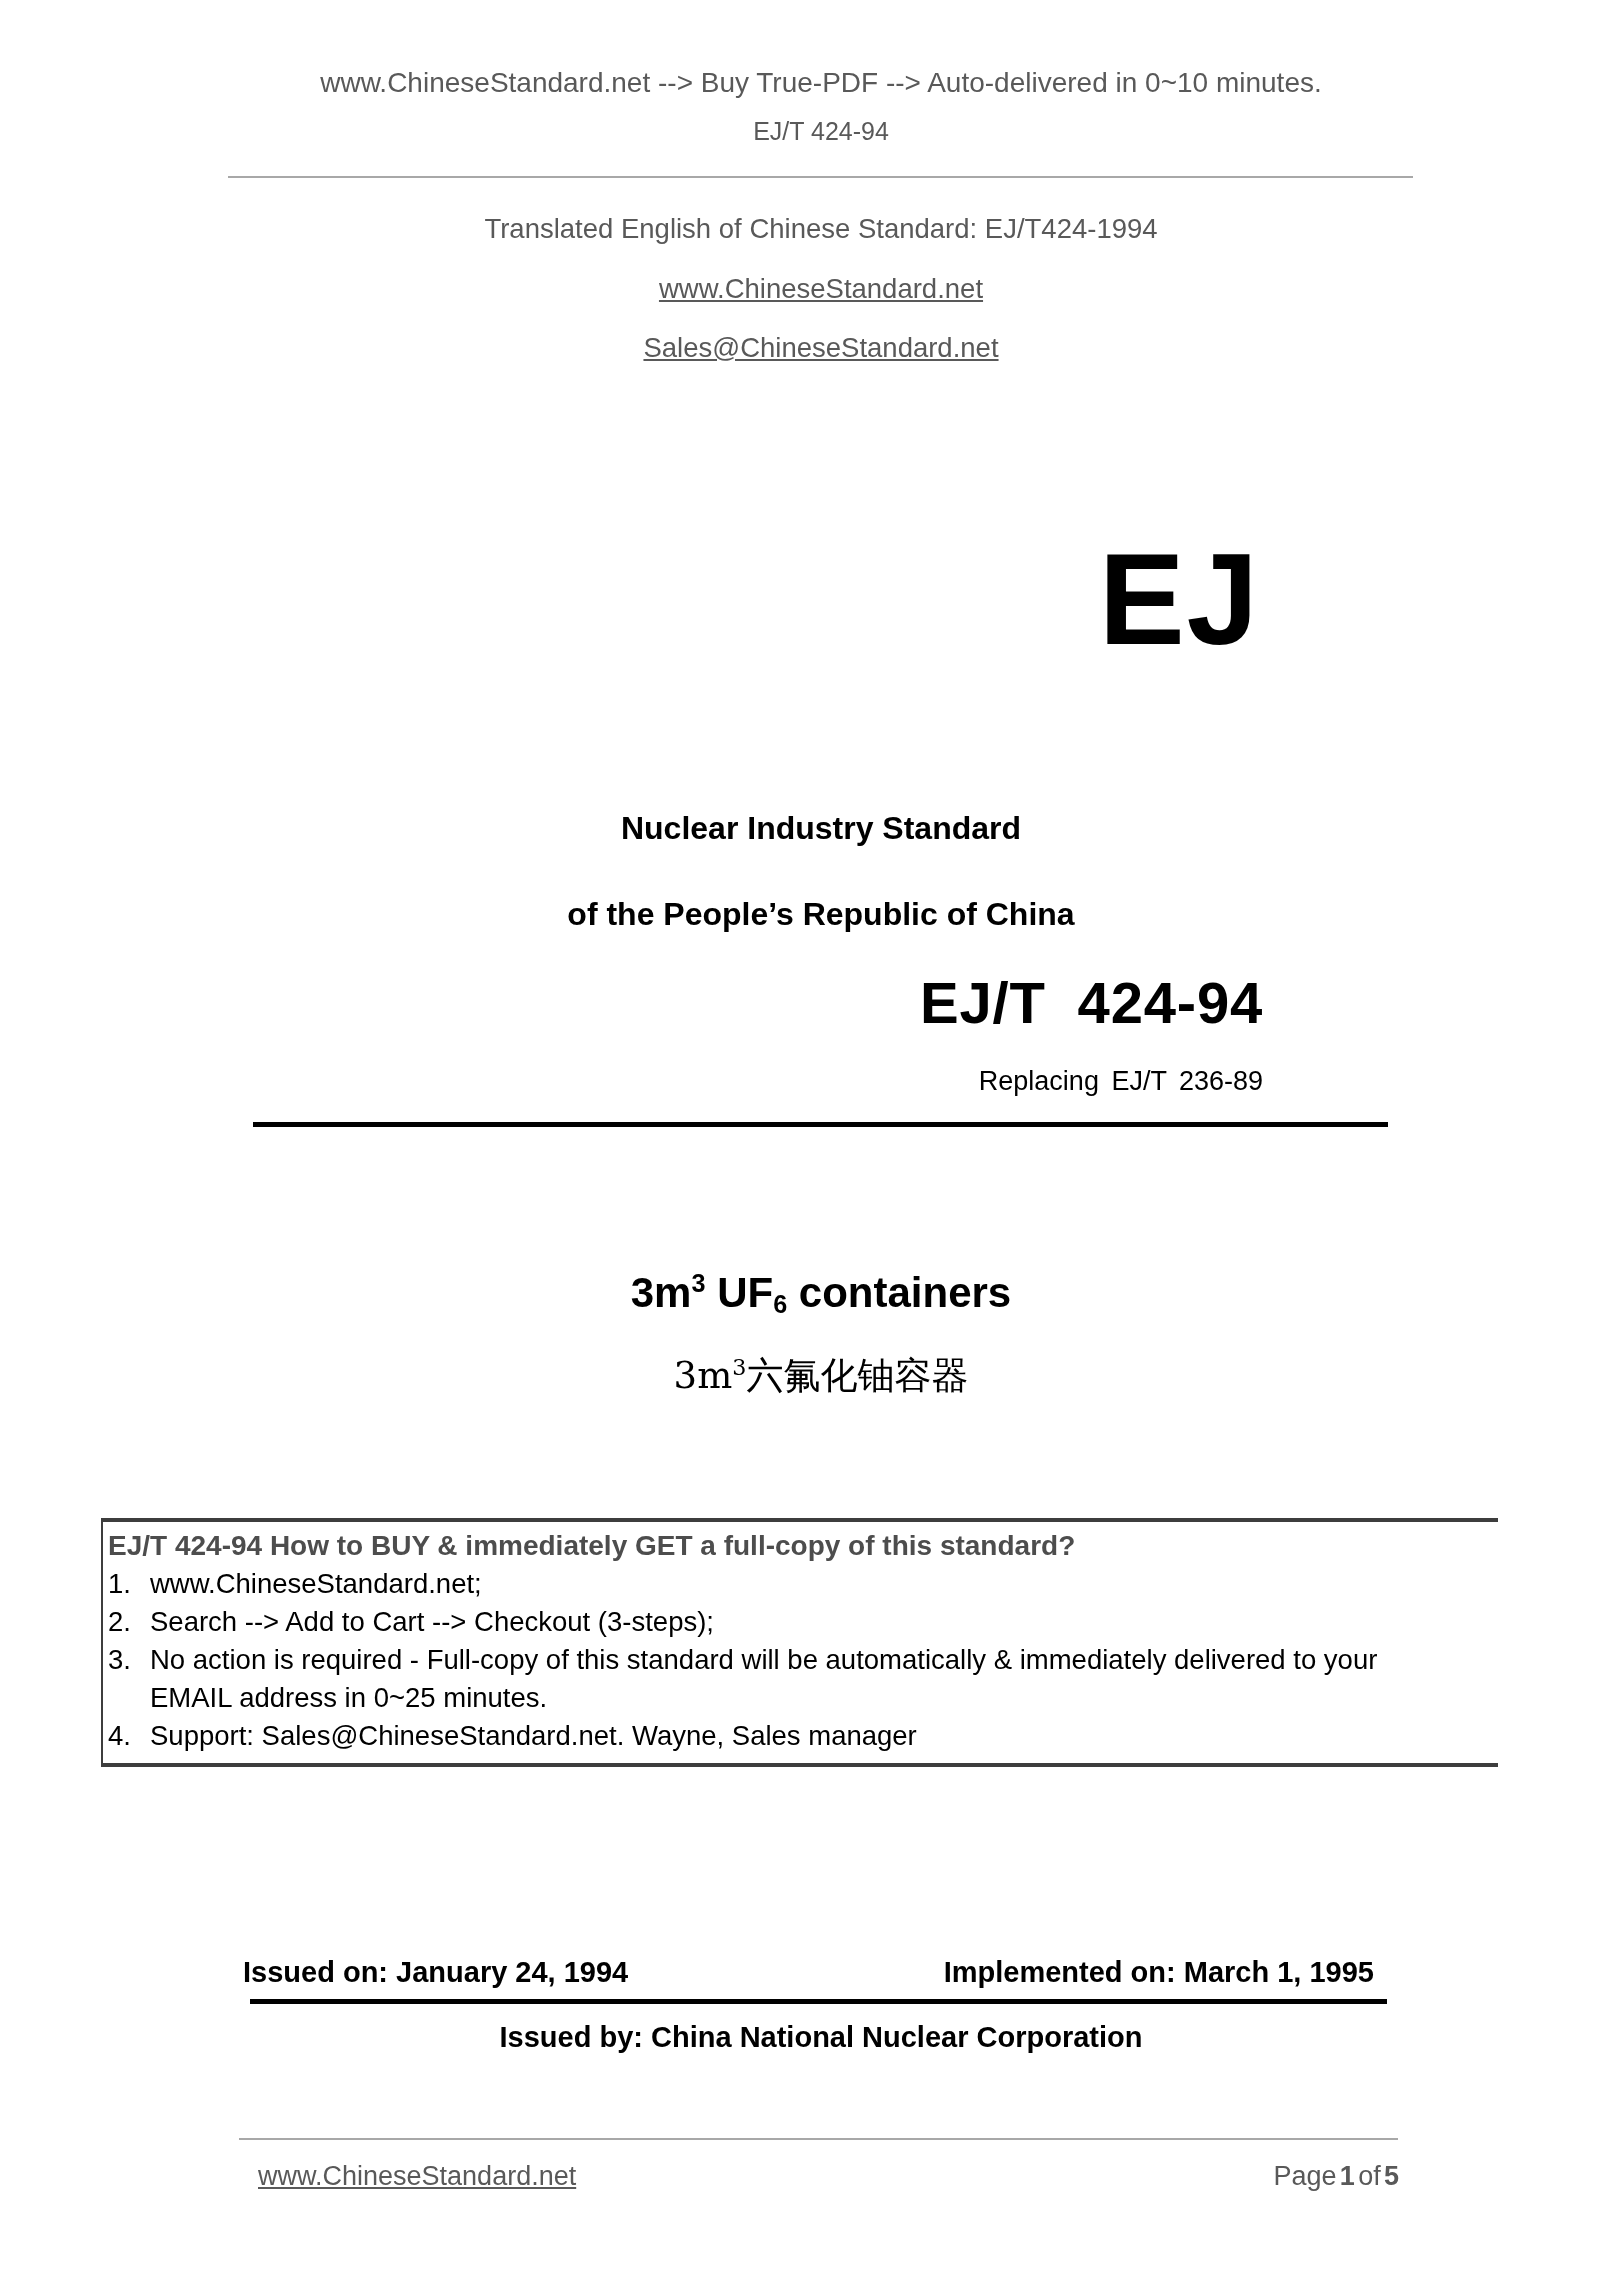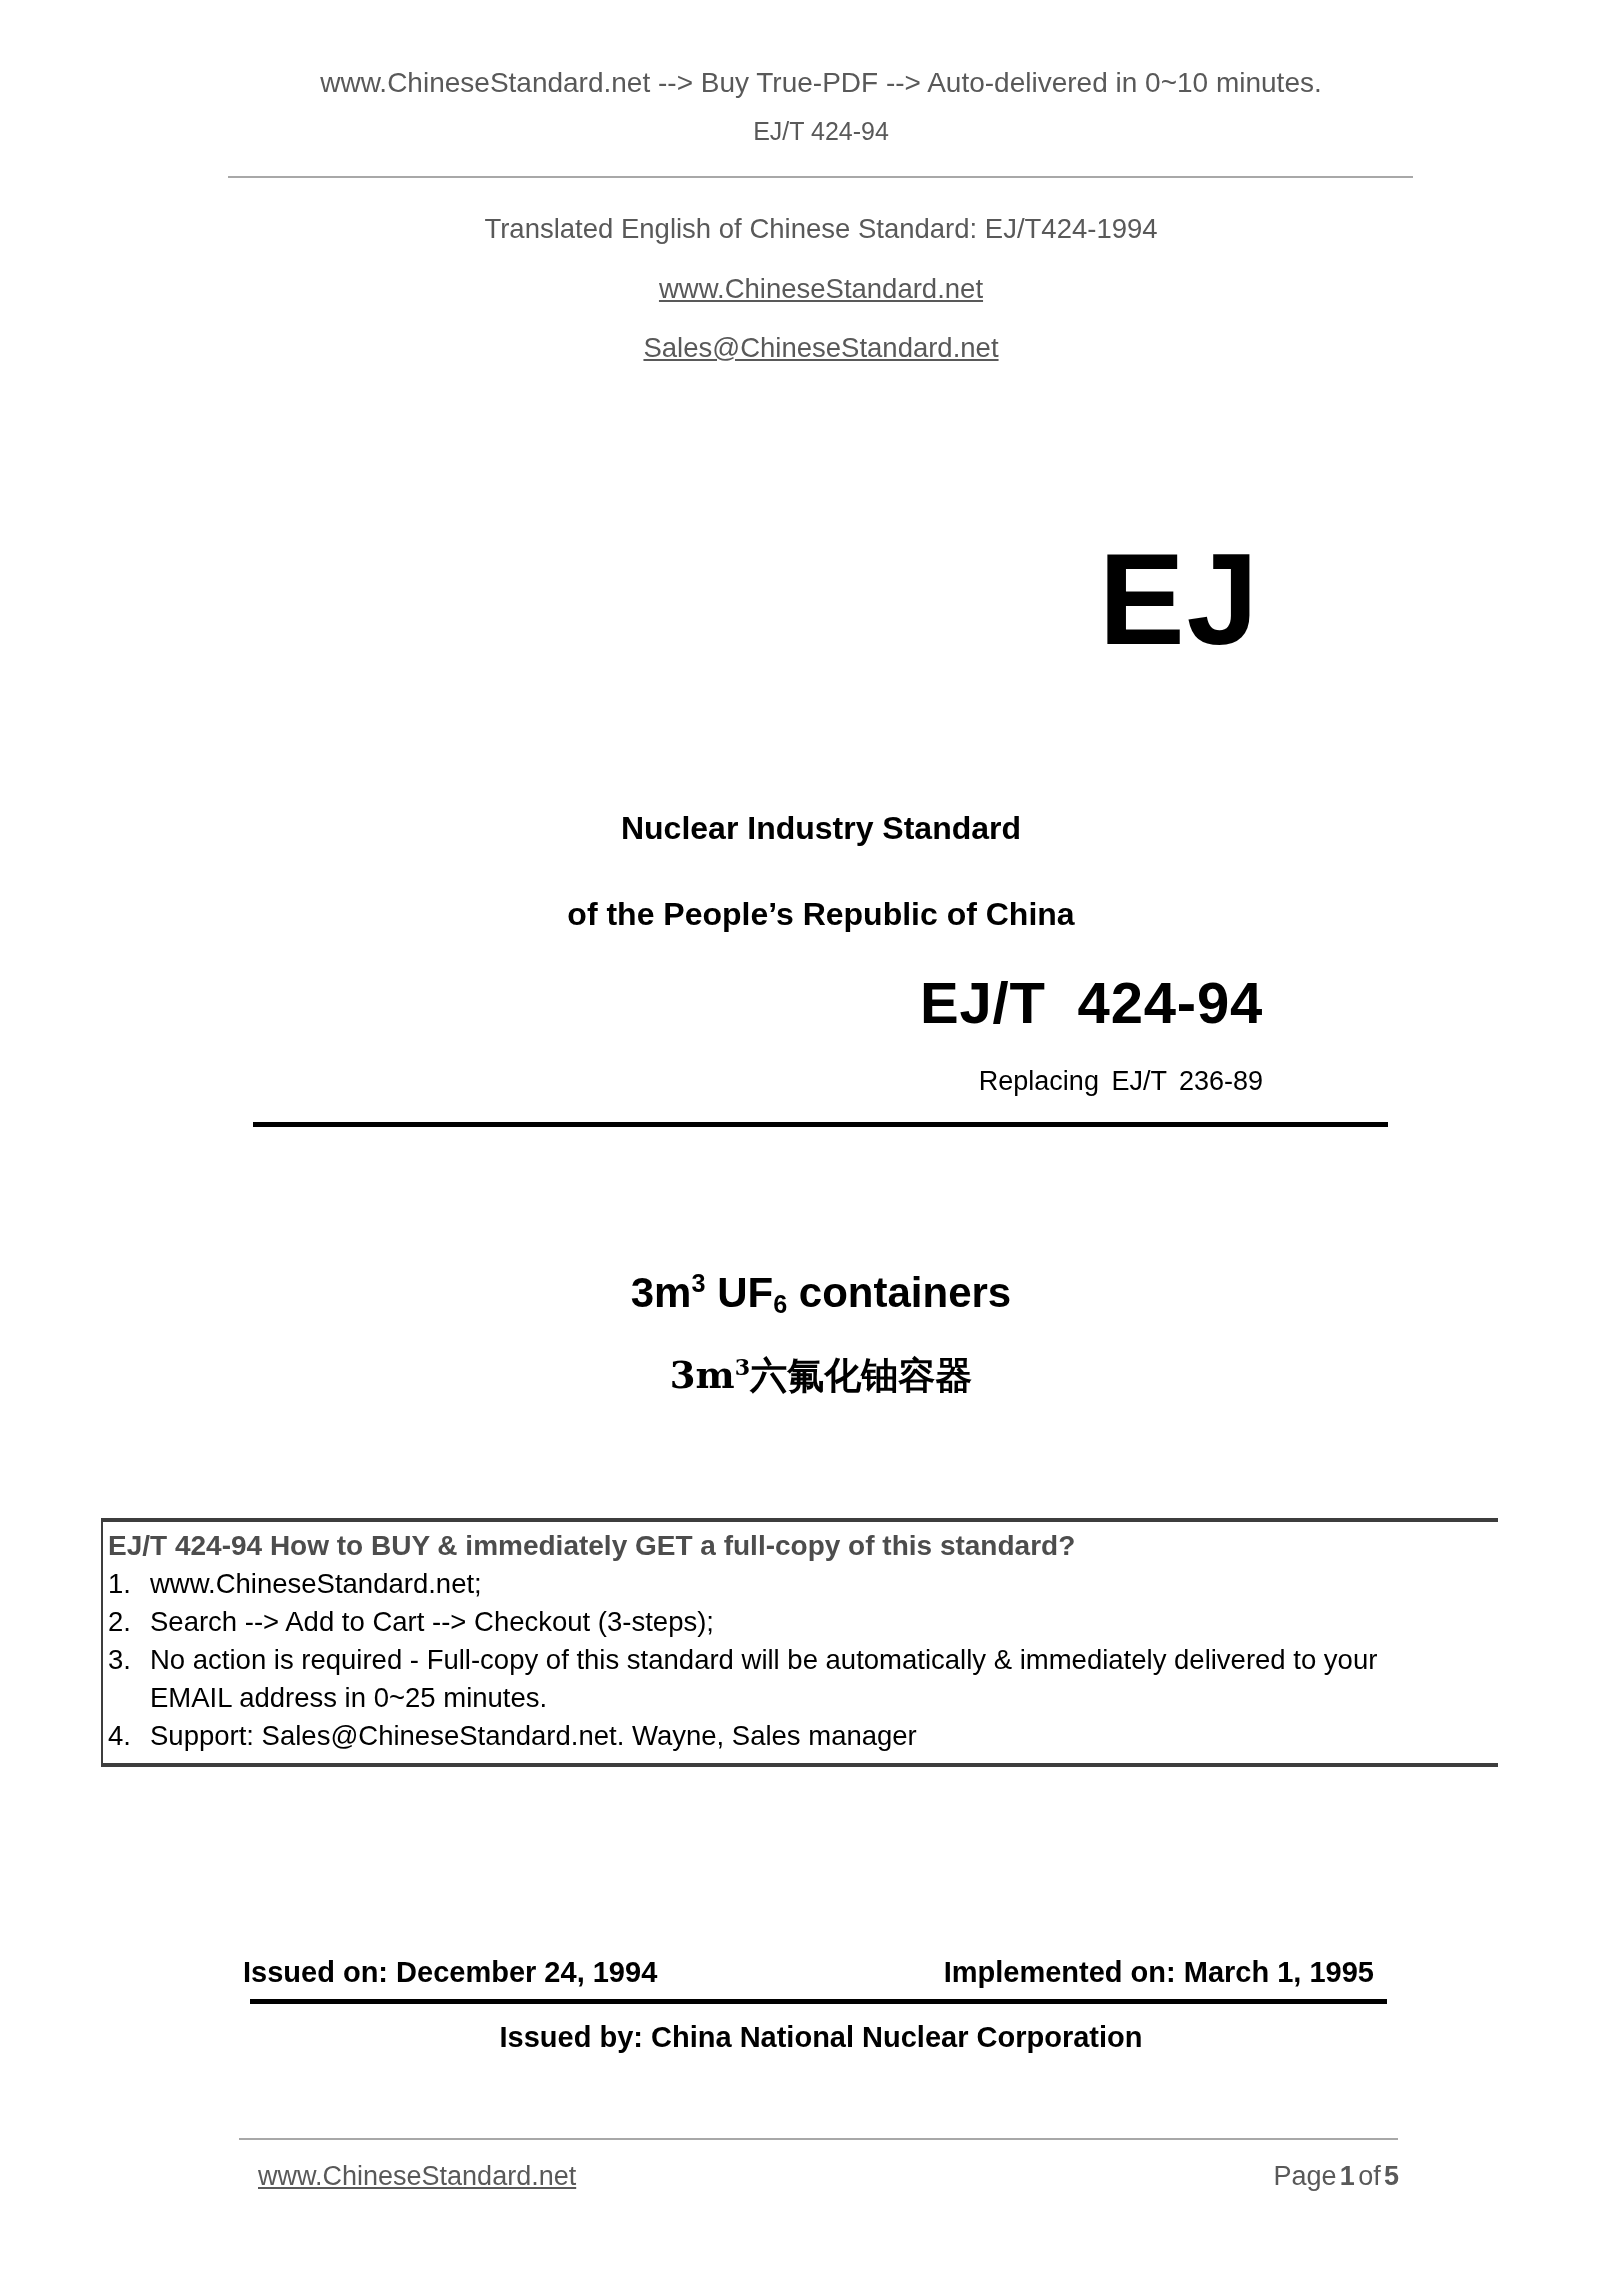--- a/index.html
+++ b/index.html
@@ -37,21 +37,21 @@
   .replacing{
     position:absolute;top:1066px;right:235px;
     font-size:27px;word-spacing:5px;
   }
   .rule-thick{position:absolute;height:5px;background:#000;}
   .rule1{top:1122px;left:253px;width:1135px;}
 
   .title-en{top:1269px;font-size:42px;font-weight:bold;}
   .title-en sup{font-size:60%;vertical-align:super;}
   .title-en sub{font-size:60%;vertical-align:baseline;position:relative;top:0.25em;}
-  .title-cn{top:1351px;font-size:37px;font-family:"DejaVu Serif", serif;font-weight:bold;}
+  .title-cn{top:1351px;font-size:37px;font-family:"DejaVu Serif", serif;font-weight:normal;}
   .title-cn sup{font-size:60%;}
 
   .buy-box{
     position:absolute;top:1518px;left:101px;width:1419px;
     box-sizing:border-box;
     border:2.5px solid #3d3d3d;border-top-width:4.2px;border-bottom-width:4.2px;
     background:#fff;
     padding:5px 8.3px 8.3px 5px;
   }
   .buy-heading{
@@ -123,21 +123,21 @@
       <span class="buy-num">3.</span>
       <span class="buy-text">No action is required - Full-copy of this standard will be automatically &amp; immediately delivered to your EMAIL address in 0~25 minutes.</span>
     </div>
     <div class="buy-item">
       <span class="buy-num">4.</span>
       <span class="buy-text">Support: Sales@ChineseStandard.net. Wayne, Sales manager</span>
     </div>
   </div>
 
   <div class="dates-row">
-    <span>Issued on: December 24, 1994</span>
+    <span>Issued on: January 24, 1994</span>
     <span>Implemented on: March 1, 1995</span>
   </div>
   <div class="rule-thick rule2"></div>
   <div class="centered issued-by">Issued by: China National Nuclear Corporation</div>
 
   <div class="rule-thin rule-footer"></div>
   <div class="footer-row">
     <span class="underline">www.ChineseStandard.net</span>
     <span class="page-num"><span>Page</span><b>1</b><span>of</span><b>5</b></span>
   </div>

